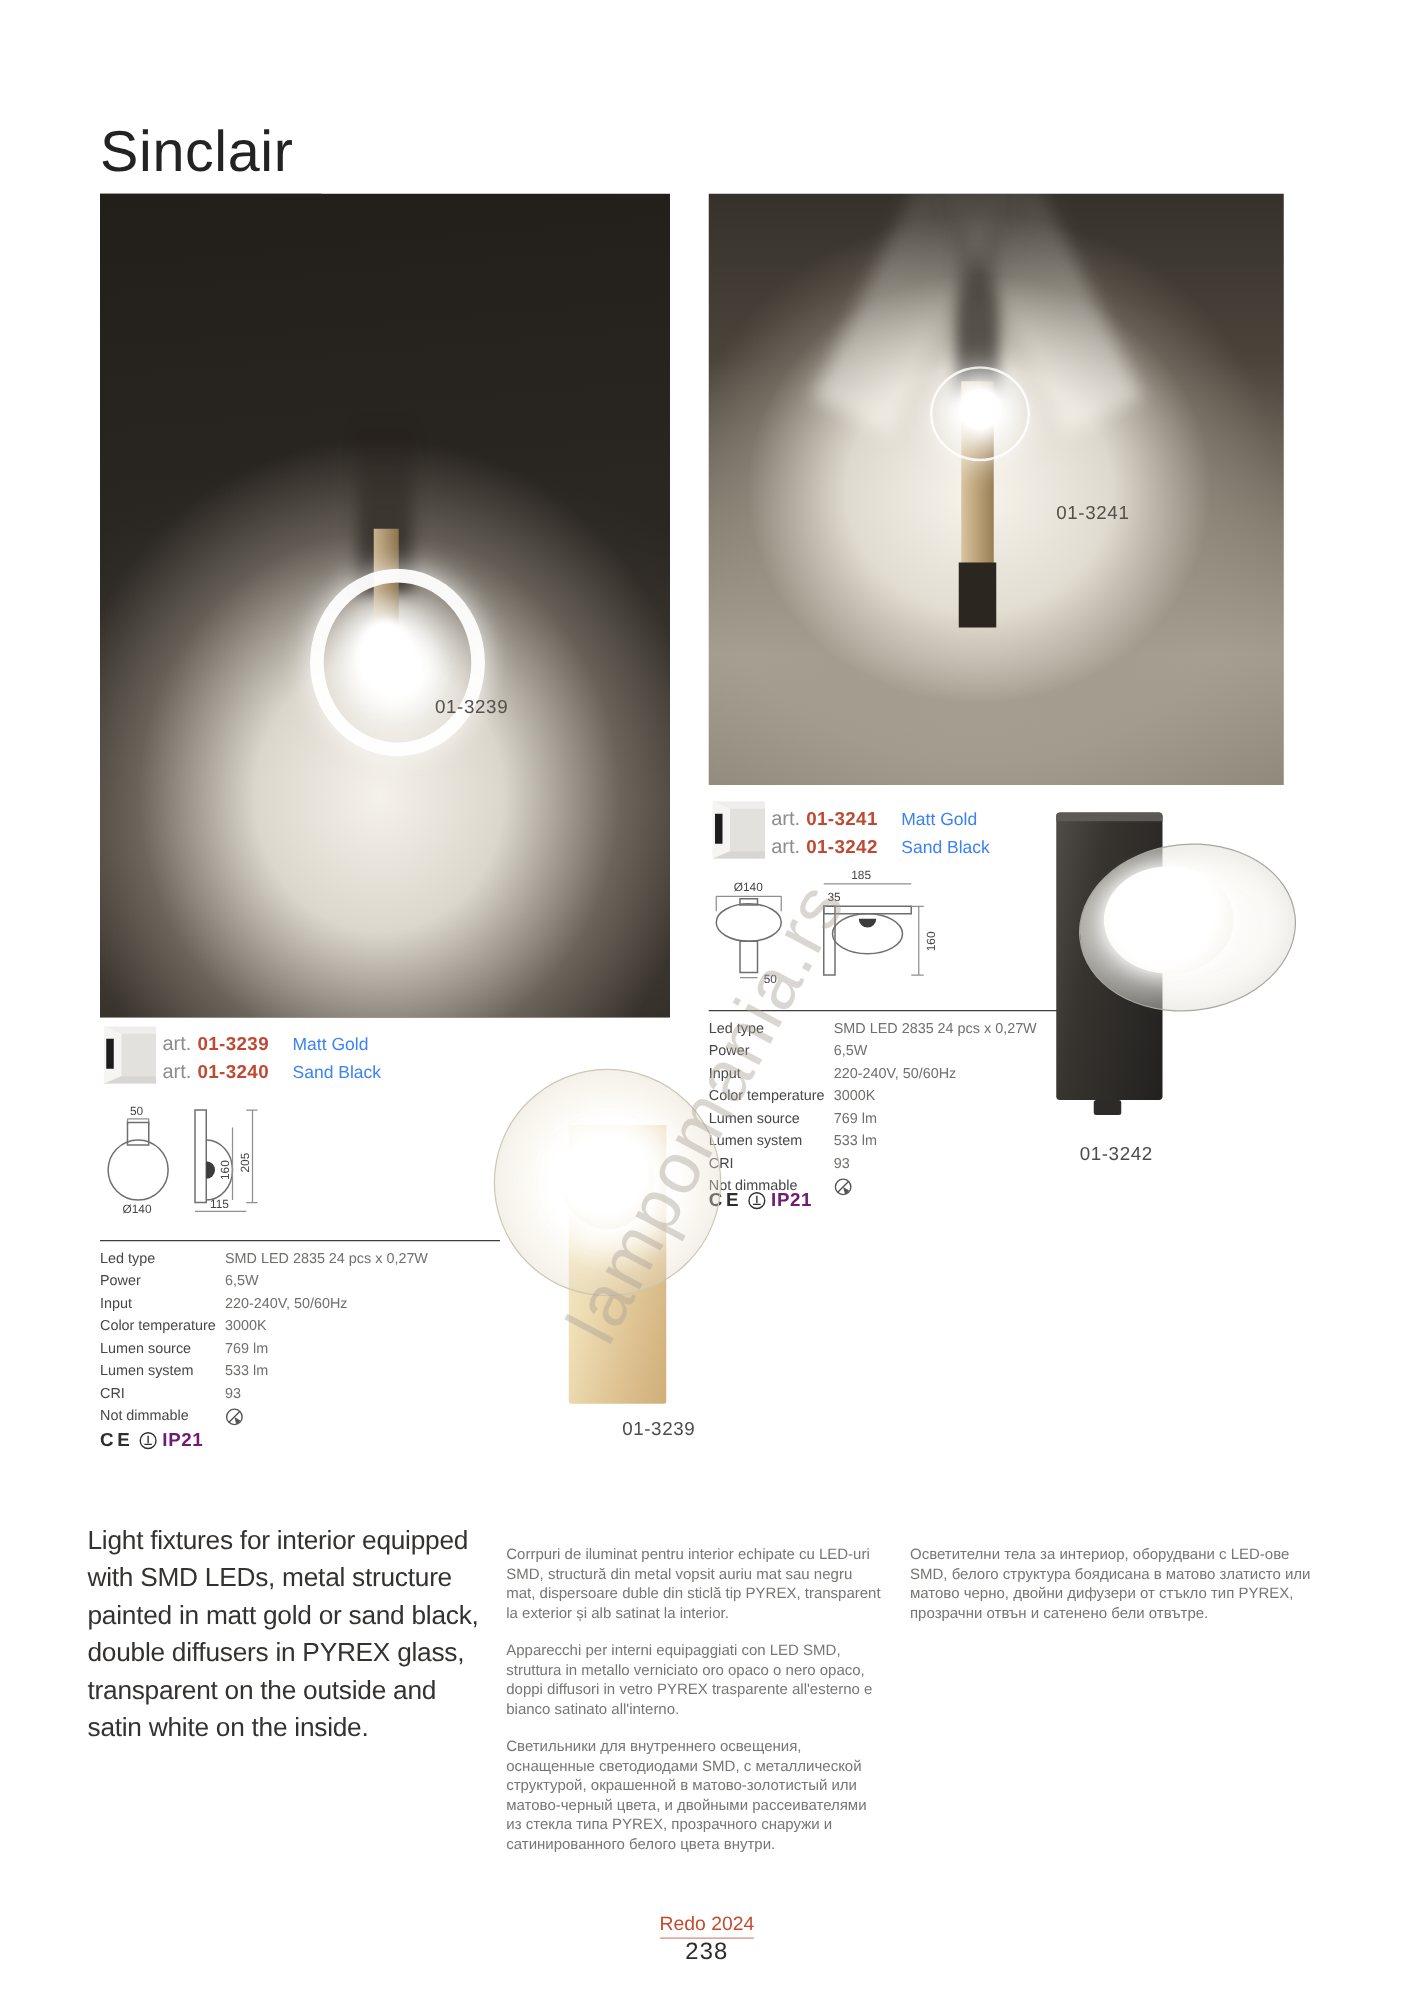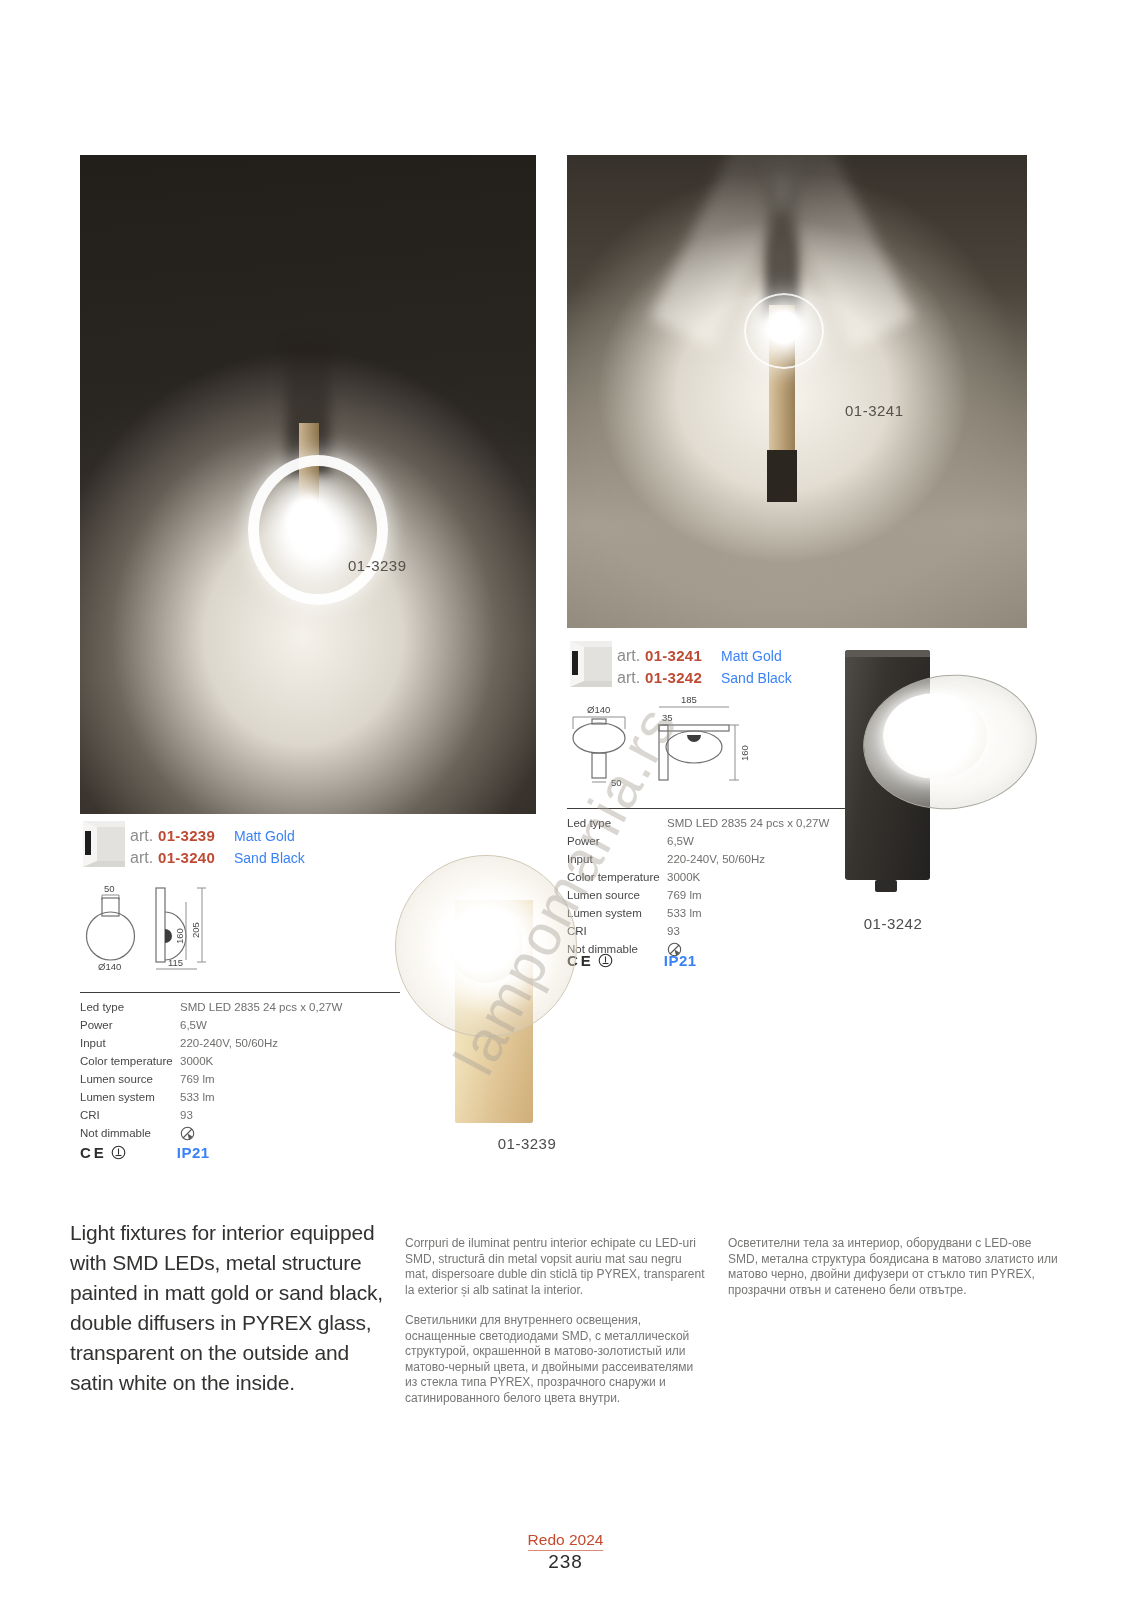--- a/index.html
+++ b/index.html
@@ -66,21 +66,21 @@
 
   
   .spec-table{border-top:1.5px solid #403e3a;padding-top:5px;}
   .spec-row{display:flex;align-items:center;height:18px;}
   .spec-row .lbl{width:100px;flex:none;font-size:11.5px;color:#474747;}
   .spec-row .val{font-size:11.5px;color:#6f6f6d;}
 
   
   .cert{display:flex;align-items:center;gap:4px;}
   .cert .ce{font-size:15px;font-weight:700;color:#2e2e2e;letter-spacing:3px;}
-  .cert .ip{font-size:15px;font-weight:700;color:#3b82f6;letter-spacing:.5px;margin-left:47px;}
+  .cert .ip{font-size:15px;font-weight:700;color:#701a75;letter-spacing:.5px;}
 
   
   .caption{font-size:15px;color:#4c4c4c;letter-spacing:.5px;text-align:center;}
   
   #p3242-bracket{left:10px;top:15px;width:85px;height:230px;border-radius:3px;
     background:linear-gradient(100deg,#504d49 0%,#37342f 35%,#232120 100%);}
   #p3242-bracket:before{content:"";position:absolute;left:0;top:0;width:100%;height:7px;background:#5d5a55;border-radius:3px 3px 0 0;}
   #p3242-nub{left:40px;top:245px;width:22px;height:12px;background:#2d2b29;border-radius:2px;}
   #p3242-glass{left:28px;top:40px;width:172px;height:132px;border-radius:50%;transform:rotate(-6deg);
     border:1.5px solid #a8a69e;
@@ -113,20 +113,21 @@
 
   
   #watermark{left:565px;top:890px;transform:translate(-50%,-50%) rotate(-62deg);
     font-size:58px;color:rgba(168,160,150,.42);letter-spacing:2px;white-space:nowrap;z-index:40;pointer-events:none;}
 </style>
 </head>
 <body>
 
 <div id="page">
 
+  <h1 id="title" class="abs">Sinclair</h1>
 
   <div id="photo-left" class="abs big-photo">
     <div class="abs l1-shadow"></div>
     <div class="abs l1-bar"></div>
     <div class="abs l1-ring"></div>
     <div class="abs l1-core"></div>
     <div class="abs photo-label" style="left:268px;top:402px;">01-3239</div>
   </div>
 
   <div id="photo-right" class="abs big-photo">
@@ -335,25 +336,26 @@
     <div class="abs" id="p3239-column"></div>
     <div class="abs" id="p3239-disc"></div>
     <div class="abs" id="p3239-ball"></div>
     <div class="abs caption" style="left:82px;top:290px;width:120px;">01-3239</div>
   </div>
 
   <div id="desc-en" class="abs">Light fixtures for interior equipped with SMD LEDs, metal structure painted in matt gold or sand black, double diffusers in PYREX glass, transparent on the outside and satin white on the inside.</div>
 
   <div id="desc-mid" class="abs desc-col">
     <p>Corrpuri de iluminat pentru interior echipate cu LED-uri SMD, structură din metal vopsit auriu mat sau negru mat, dispersoare duble din sticlă tip PYREX, transparent la exterior și alb satinat la interior.</p>
+    <p>Apparecchi per interni equipaggiati con LED SMD, struttura in metallo verniciato oro opaco o nero opaco, doppi diffusori in vetro PYREX trasparente all'esterno e bianco satinato all'interno.</p>
     <p>Светильники для внутреннего освещения, оснащенные светодиодами SMD, с металлической структурой, окрашенной в матово-золотистый или матово-черный цвета, и двойными рассеивателями из стекла типа PYREX, прозрачного снаружи и сатинированного белого цвета внутри.</p>
   </div>
 
   <div id="desc-right" class="abs desc-col">
-    <p>Осветителни тела за интериор, оборудвани с LED-ове SMD, метална структура боядисана в матово златисто или матово черно, двойни дифузери от стъкло тип PYREX, прозрачни отвън и сатенено бели отвътре.</p>
+    <p>Осветителни тела за интериор, оборудвани с LED-ове SMD, белого структура боядисана в матово златисто или матово черно, двойни дифузери от стъкло тип PYREX, прозрачни отвън и сатенено бели отвътре.</p>
   </div>
 
   <div id="footer-brand" class="abs">Redo 2024</div>
   <div id="footer-page" class="abs">238</div>
 
   <div id="watermark" class="abs">lampomania.rs</div>
 
 </div>
 
 </body></html>

